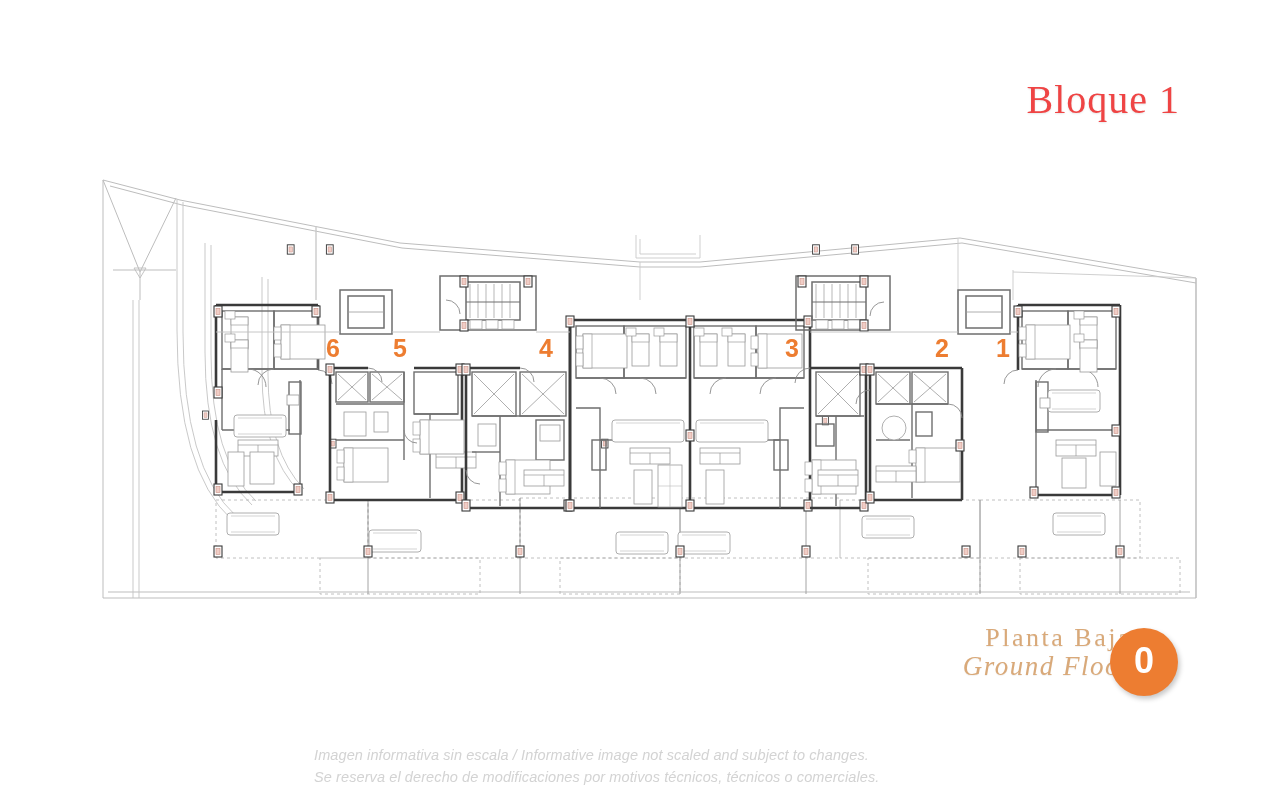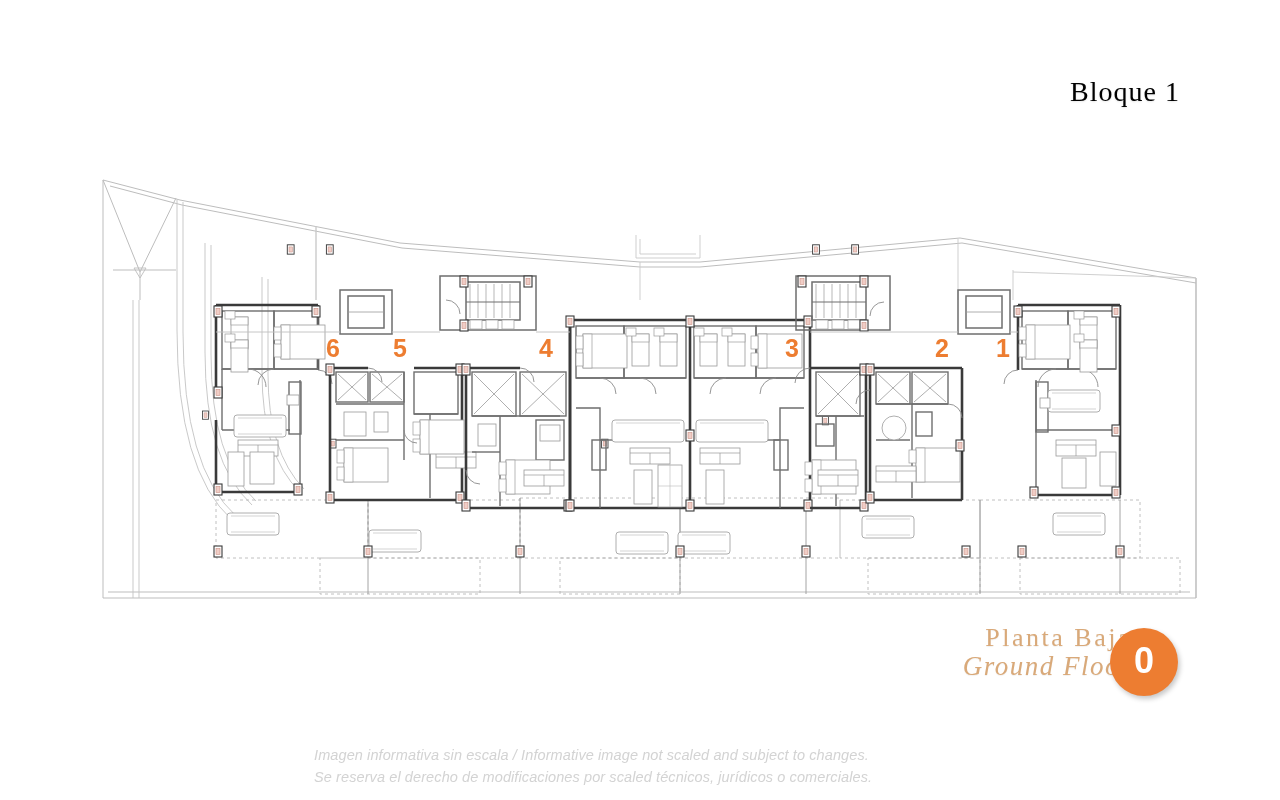--- a/index.html
+++ b/index.html
@@ -6,22 +6,22 @@
   body{
     width:1280px;height:800px;position:relative;overflow:hidden;
     font-family:"Liberation Sans", sans-serif;
     background:#ffffff;
   }
   #stage{position:absolute;left:0;top:0;width:1280px;height:800px;}
 
   .block-title{
     position:absolute;right:100px;top:76px;
     font-family:"Liberation Serif", serif;
-    font-size:28px;letter-spacing:1px;
-    color:#000000;font-weight:400;
+    font-size:40px;letter-spacing:1px;
+    color:#ef4444;font-weight:400;
     text-shadow:0 1px 2px rgba(0,0,0,.10);
   }
 
   .plan-wrap{position:absolute;left:0;top:0;width:1280px;height:800px;}
   .plan-svg{position:absolute;left:0;top:0;}
 
   .unit-num{
     position:absolute;
     font-family:"Liberation Sans", sans-serif;
     font-weight:bold;font-size:25px;color:#ED7D31;
@@ -557,16 +557,16 @@
     <div class="floor-es">Planta Baja</div>
     <div class="floor-en">Ground Floor</div>
   </div>
 
   <div class="floor-badge">
     <span>0</span>
   </div>
 
   <div class="disclaimer">
     <div>Imagen informativa sin escala /  Informative image not scaled and subject to changes.</div>
-    <div>Se reserva el derecho de modificaciones por scaled técnicos, jurídicos o comerciales.</div>
+    <div>Se reserva el derecho de modificaciones por motivos técnicos, técnicos o comerciales.</div>
   </div>
 
 </div>
 
 </body></html>

